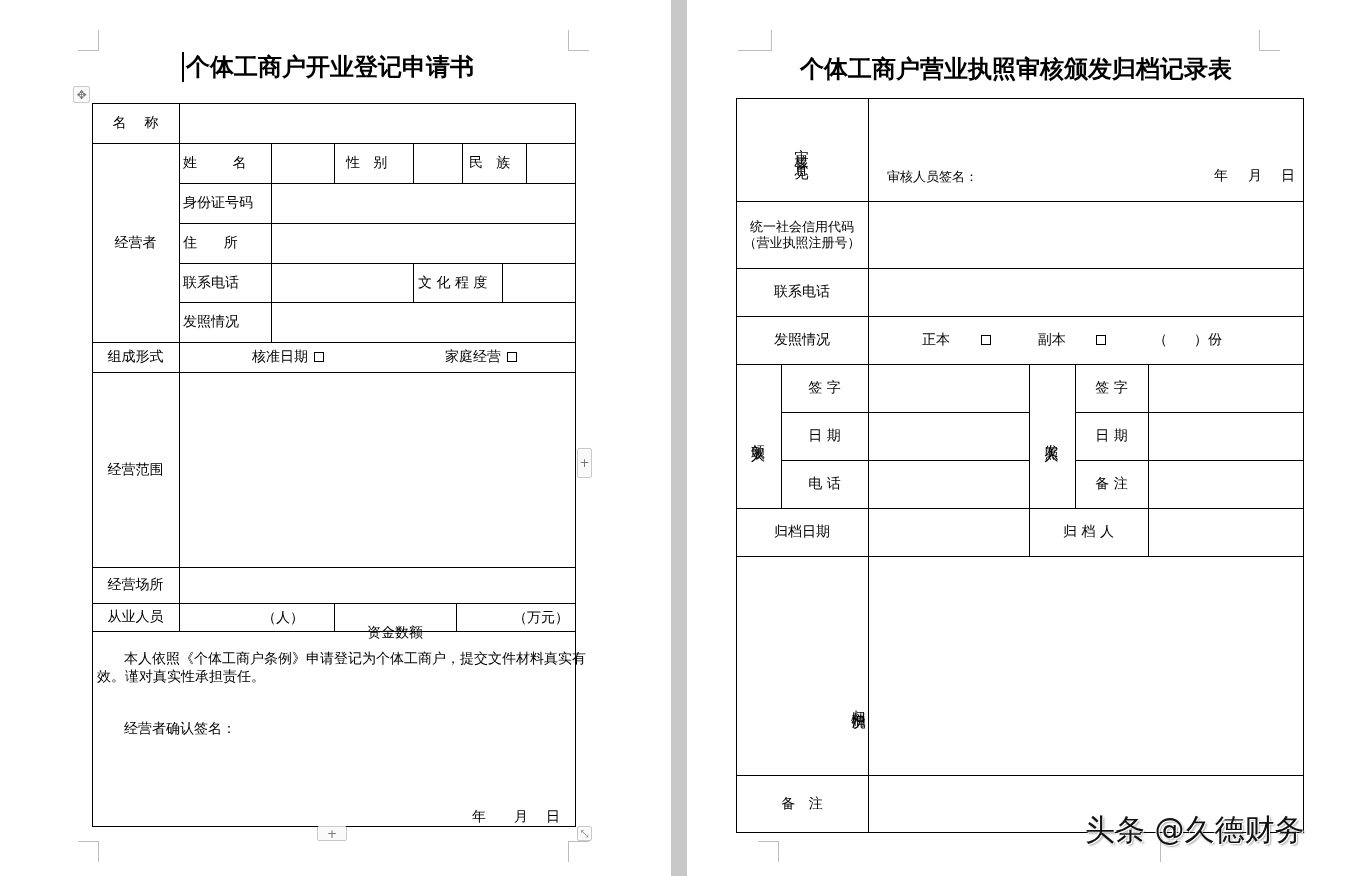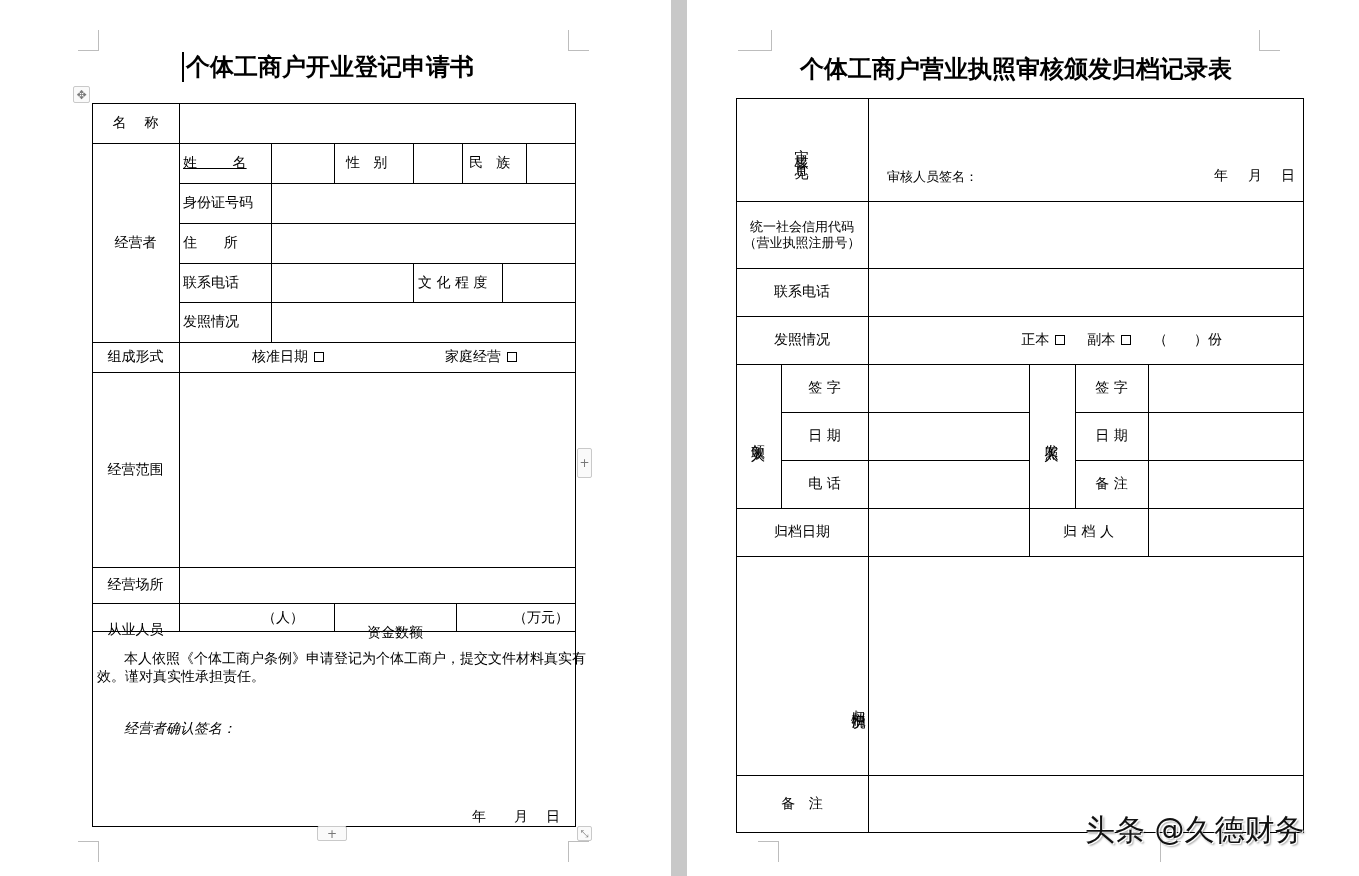--- a/index.html
+++ b/index.html
@@ -72,21 +72,21 @@
   <div class="vline" style="left:413px; top:263px; height:39px;"></div>
   <div class="vline" style="left:502px; top:263px; height:39px;"></div>
   <div class="vline" style="left:334px; top:603px; height:28px;"></div>
   <div class="vline" style="left:456px; top:603px; height:28px;"></div>
 
   <div class="cell" style="left:92px; top:103px; width:87px; height:40px; white-space:pre;">名    称</div>
   <div class="cell" style="left:180px; top:104px; width:395px; height:39px;"></div>
 
   <div class="cell" style="left:92px; top:143px; width:87px; height:199px;">经营者</div>
 
-  <div class="cell" style="left:183px; top:143px; width:88px; height:40px; justify-content:flex-start; white-space:pre;text-decoration:underline;">姓        名</div>
+  <div class="cell" style="left:183px; top:143px; width:88px; height:40px; justify-content:flex-start; white-space:pre;">姓        名</div>
   <div class="cell" style="left:272px; top:144px; width:62px; height:39px;"></div>
   <div class="cell" style="left:346px; top:143px; width:67px; height:40px; justify-content:flex-start; white-space:pre;">性   别</div>
   <div class="cell" style="left:414px; top:144px; width:48px; height:39px;"></div>
   <div class="cell" style="left:469px; top:143px; width:57px; height:40px; justify-content:flex-start; white-space:pre;">民   族</div>
   <div class="cell" style="left:527px; top:144px; width:48px; height:39px;"></div>
 
   <div class="cell" style="left:183px; top:183px; width:88px; height:40px; justify-content:flex-start;">身份证号码</div>
   <div class="cell" style="left:272px; top:184px; width:303px; height:39px;"></div>
 
   <div class="cell" style="left:183px; top:223px; width:88px; height:40px; justify-content:flex-start; white-space:pre;">住      所</div>
@@ -109,32 +109,32 @@
     <span>家庭经营</span>
     <span class="box"></span>
   </div>
 
   <div class="cell" style="left:92px; top:372px; width:87px; height:195px;">经营范围</div>
   <div class="cell" style="left:180px; top:373px; width:395px; height:194px;"></div>
 
   <div class="cell" style="left:92px; top:567px; width:87px; height:36px;">经营场所</div>
   <div class="cell" style="left:180px; top:568px; width:395px; height:35px;"></div>
 
-  <div class="cell" style="left:92px; top:603px; width:87px; height:28px;margin-top:13px;">从业人员</div>
+  <div class="cell" style="left:92px; top:603px; width:87px; height:28px;">从业人员</div>
   <div class="cell" style="left:180px; top:604px; width:154px; height:27px; justify-content:flex-end; padding-right:30px;">
     <span>（人）</span>
   </div>
   <div class="cell" style="left:334px; top:603px; width:122px; height:28px;margin-top:16px;">资金数额</div>
   <div class="cell" style="left:457px; top:604px; width:118px; height:27px; justify-content:flex-end; padding-right:6px;">
     <span>（万元）</span>
   </div>
 
   <div class="para" style="left:97px; top:649px; width:478px; text-indent:27px; white-space:nowrap;">本人依照《个体工商户条例》申请登记为个体工商户，提交文件材料真实有</div>
   <div class="para" style="left:97px; top:667px; width:478px; white-space:nowrap;">效。谨对真实性承担责任。</div>
-  <div class="para" style="left:124px; top:719px;font-style:italic;">经营者确认签名：</div>
+  <div class="para" style="left:124px; top:719px;">经营者确认签名：</div>
   <div class="para" style="left:235px; top:716px; width:300px; height:22px;"></div>
   <div class="para" style="left:472px; top:807px;">年</div>
   <div class="para" style="left:514px; top:807px;">月</div>
   <div class="para" style="left:546px; top:807px;">日</div>
 </div>
 
 <div class="handle" style="left:317px; top:826px; width:30px; height:15px;">
   <span>+</span>
 </div>
 <div class="handle" style="left:577px; top:448px; width:15px; height:30px;">
@@ -177,21 +177,21 @@
   <div class="cell" style="left:736px; top:201px; width:132px; height:67px; flex-direction:column; font-size:13px; line-height:16px;">
     <span>统一社会信用代码</span>
     <span>（营业执照注册号）</span>
   </div>
   <div class="cell" style="left:869px; top:202px; width:434px; height:66px;"></div>
 
   <div class="cell" style="left:736px; top:268px; width:132px; height:48px;">联系电话</div>
   <div class="cell" style="left:869px; top:269px; width:434px; height:47px;"></div>
 
   <div class="cell" style="left:736px; top:316px; width:132px; height:48px;">发照情况</div>
-  <div class="cell" style="left:922px; top:316px; width:300px; height:48px; justify-content:flex-end;">
+  <div class="cell" style="left:922px; top:316px; width:300px; height:48px; justify-content:space-between;">
     <span>正本</span>
     <span class="box" style="margin-right:22px;"></span>
     <span>副本</span>
     <span class="box" style="margin-right:22px;"></span>
     <span style="white-space:pre;">（      ）份</span>
   </div>
 
   <div class="cell vert" style="left:736px; top:364px; width:45px; height:144px; letter-spacing:2px;">领取人</div>
   <div class="cell" style="left:781px; top:364px; width:87px; height:48px; white-space:pre;">签 字</div>
   <div class="cell" style="left:869px; top:365px; width:160px; height:47px;"></div>

